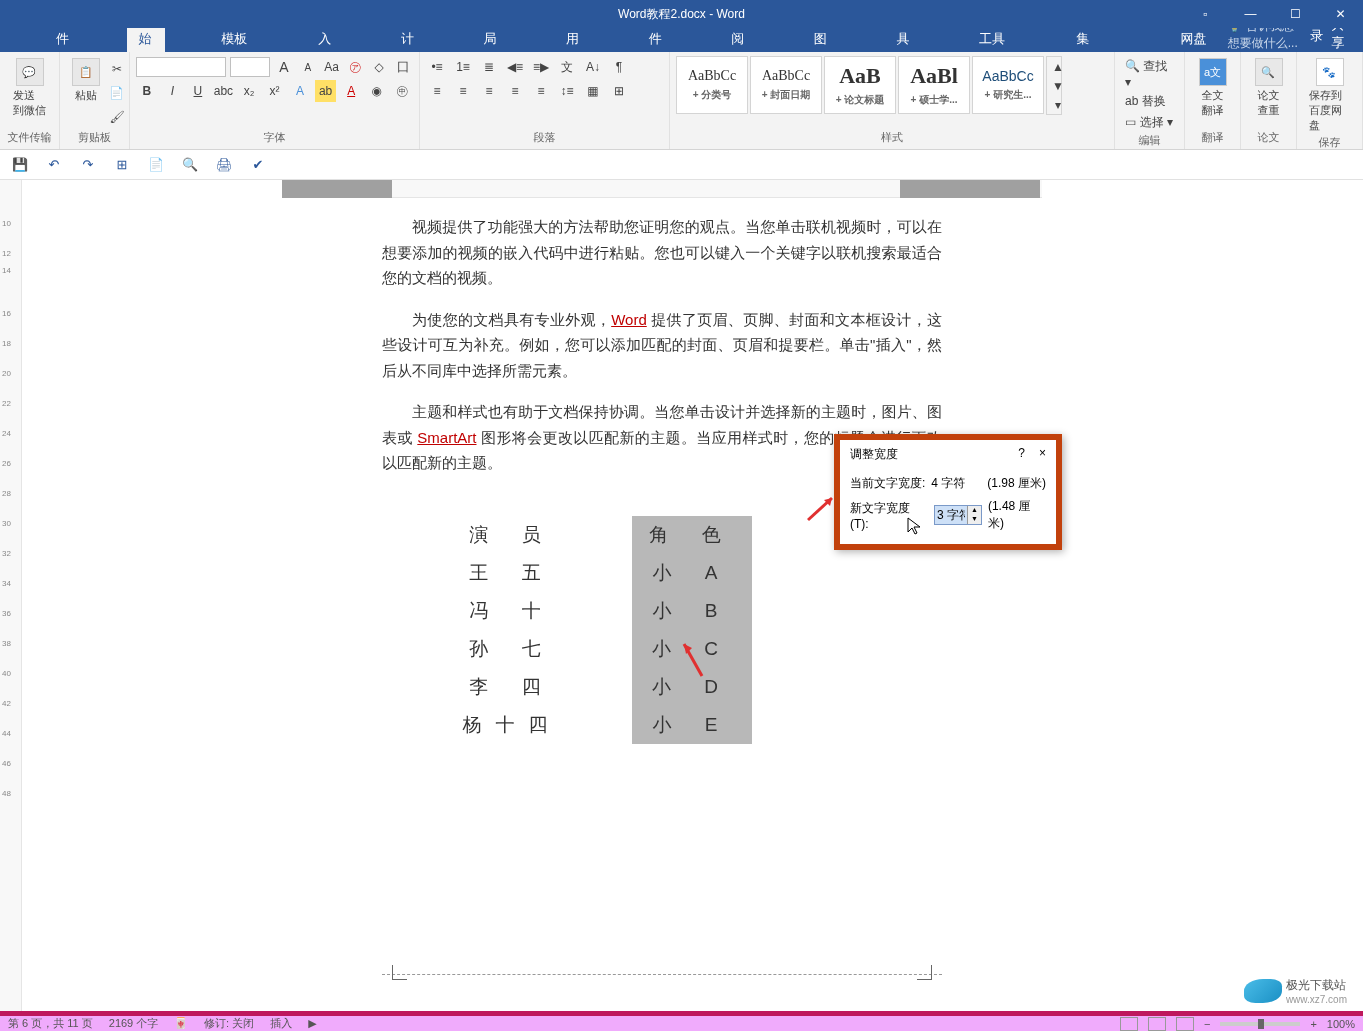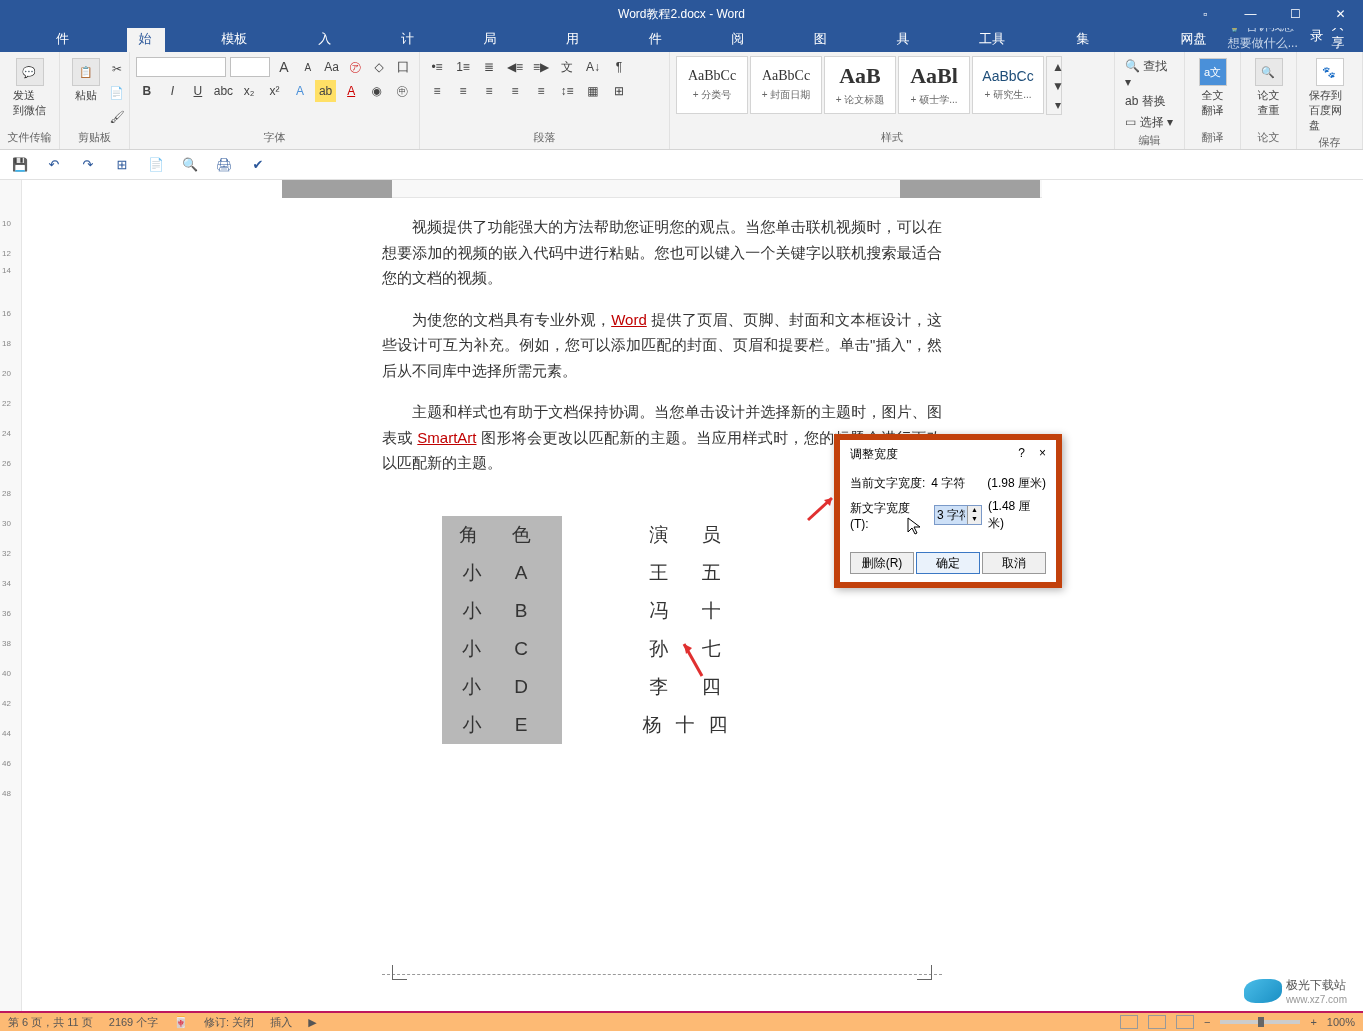--- a/index.html
+++ b/index.html
@@ -25,21 +25,21 @@
 .bigbtn { display:flex; flex-direction:column; align-items:center; font-size:11px; color:#444; padding:2px 6px; }
 .bigbtn .ico { width:28px; height:28px; background:#e8e8e8; border:1px solid #ccc; margin-bottom:2px; display:flex; align-items:center; justify-content:center; }
 .fontrow, .pararow { display:flex; gap:4px; align-items:center; margin-bottom:2px; }
 .fontrow input, .fontrow select { font-size:11px; height:20px; border:1px solid #c0c0c0; padding:0 2px; }
 .smbtn { width:22px; height:22px; border:1px solid transparent; display:flex; align-items:center; justify-content:center; font-size:12px; color:#444; }
 .styles { display:flex; gap:2px; }
 .stylebox { width:72px; height:58px; border:1px solid #d4d4d4; background:#fff; display:flex; flex-direction:column; align-items:center; justify-content:center; font-size:10px; overflow:hidden; }
 .stylebox .preview-normal { font-size:14px; color:#333; font-family:"SimSun",serif; }
 .stylebox .preview-large { font-size:22px; font-weight:bold; color:#333; font-family:"SimSun",serif; }
 .stylebox .preview-blue { font-size:14px; color:#1f4e79; }
-.stylebox .sname { font-size:10px; color:#666; margin-top:4px; }
+.stylebox .sname { font-size:10px; color:#666; margin-top:4px;font-weight:bold; }
 .editcol { display:flex; flex-direction:column; font-size:12px; color:#444; gap:4px; padding:2px 4px;}
 
 
 .qat { height:30px; background:#fff; border-bottom:1px solid #e1e1e1; display:flex; align-items:center; gap:14px; padding:0 10px; }
 .qat .qbtn { width:20px; height:20px; display:flex; align-items:center; justify-content:center; color:#2b579a; font-size:13px; }
 
 
 .workarea { position:absolute; top:180px; left:0; right:0; bottom:20px; background:#fff; display:flex; }
 .vruler { width:22px; background:#f8f8f8; border-right:1px solid #e5e5e5; font-size:8px; color:#888; position:relative; }
 .vruler .tick { position:absolute; left:2px;margin-top:14px; }
@@ -73,21 +73,21 @@
 .dialog .spinner .arrows { width:14px; display:flex; flex-direction:column; border-left:1px solid #999; }
 .dialog .spinner .arrows div { height:9px; font-size:7px; text-align:center; line-height:8px; background:#eee;}
 .dialog .dbtns { display:flex; justify-content:space-between; padding:8px 10px; }
 .dialog .dbtns button { width:64px; height:22px; font-size:12px; border:1px solid #999; background:#f0f0f0; }
 .dialog .dbtns button.primary { border:1px solid #3b78c4; background:#eaf2fb; }
 
 
 .arrow { position:absolute; pointer-events:none; }
 
 
-.statusbar { position:absolute; bottom:0; left:0; right:0; height:20px; background:#fdba74; border-top:2px solid #be185d; display:flex; align-items:center; font-size:11px; color:#555; padding:0 8px; gap:16px;}
+.statusbar { position:absolute; bottom:0; left:0; right:0; height:20px; background:#f0abfc; border-top:5px solid #be185d; display:flex; align-items:center; font-size:11px; color:#555; padding:0 8px; gap:16px;}
 .statusbar .right { margin-left:auto; display:flex; align-items:center; gap:10px; }
 .sbox { width:18px; height:14px; border:1px solid #999; }
 
 
 .watermark { position:absolute; right:10px; bottom:24px; font-size:12px; color:#888; display:flex; align-items:center; gap:4px; background:rgba(255,255,255,0.7); padding:2px 6px; }
 .watermark .logo { width:38px; height:24px; background:linear-gradient(135deg,#4abde8,#1a8fc4); border-radius:50% 30%; }
 
 .Lbox { position:absolute; left:3px; top:186px; width:16px; height:14px; border:1px solid #999; font-size:10px; text-align:center; line-height:12px; background:#fff;}
 </style>
 </head>
@@ -313,36 +313,36 @@
     <div class="hruler">
       <div class="dark" style="left:0;width:110px"></div>
       <div class="dark" style="left:618px;width:140px"></div>
     </div>
     <div class="docarea">
       <div class="page">
         <div class="para indent">视频提供了功能强大的方法帮助您证明您的观点。当您单击联机视频时，可以在想要添加的视频的嵌入代码中进行粘贴。您也可以键入一个关键字以联机搜索最适合您的文档的视频。</div>
         <div class="para indent"><span>为使您的文档具有专业外观，</span><span class="red">Word</span><span> 提供了页眉、页脚、封面和文本框设计，这些设计可互为补充。例如，您可以添加匹配的封面、页眉和提要栏。单击"插入"，然后从不同库中选择所需元素。</span></div>
         <div class="para indent"><span>主题和样式也有助于文档保持协调。当您单击设计并选择新的主题时，图片、图表或 </span><span class="red">SmartArt</span><span> 图形将会更改以匹配新的主题。当应用样式时，您的标题会进行更改以匹配新的主题。</span></div>
         <div class="columns">
+          <div class="col" style="margin-left:70px">
+            <div>演  员</div>
+              <div>王  五</div>
+            <div>冯  十</div>
+              <div>孙  七</div>
+            <div>李  四</div>
+              <div>杨十四</div>
+          </div>
           <div class="col col2">
             <div>角  色</div>
               <div>小  A</div>
             <div>小  B</div>
               <div>小  C</div>
             <div>小  D</div>
               <div>小  E</div>
           </div>
-          <div class="col" style="margin-left:70px">
-            <div>演  员</div>
-              <div>王  五</div>
-            <div>冯  十</div>
-              <div>孙  七</div>
-            <div>李  四</div>
-              <div>杨十四</div>
-          </div>
         </div>
         <div class="pagebreak"></div>
       </div>
     </div>
   </div>
 </div>
 
 <div class="dialog">
   <div class="dtitle">
     <span>调整宽度</span>
@@ -361,25 +361,20 @@
       <span>新文字宽度(T):</span>
       <div class="spinner">
         <input value="3 字符" style="">
         <div class="arrows">
             <div>▲</div>
             <div>▼</div>
           </div>
       </div>
       <span>(1.48 厘米)</span>
     </div>
-  </div>
-  <div class="dbtns">
-    <button>删除(R)</button>
-    <button class="primary">确定</button>
-    <button>取消</button>
   </div>
 </div>
 
 <svg class="arrow" style="left:806px;top:492px" width="30" height="30">
   <path d="M2,28 L26,6" stroke="#e03030" stroke-width="3" fill="none"></path>
   <path d="M26,6 L18,8 L24,14 Z" fill="#e03030"></path>
 </svg>
 <svg class="arrow" style="left:680px;top:640px" width="30" height="40">
   <path d="M22,36 L4,4" stroke="#e03030" stroke-width="3" fill="none"></path>
   <path d="M4,4 L6,14 L12,8 Z" fill="#e03030"></path>

